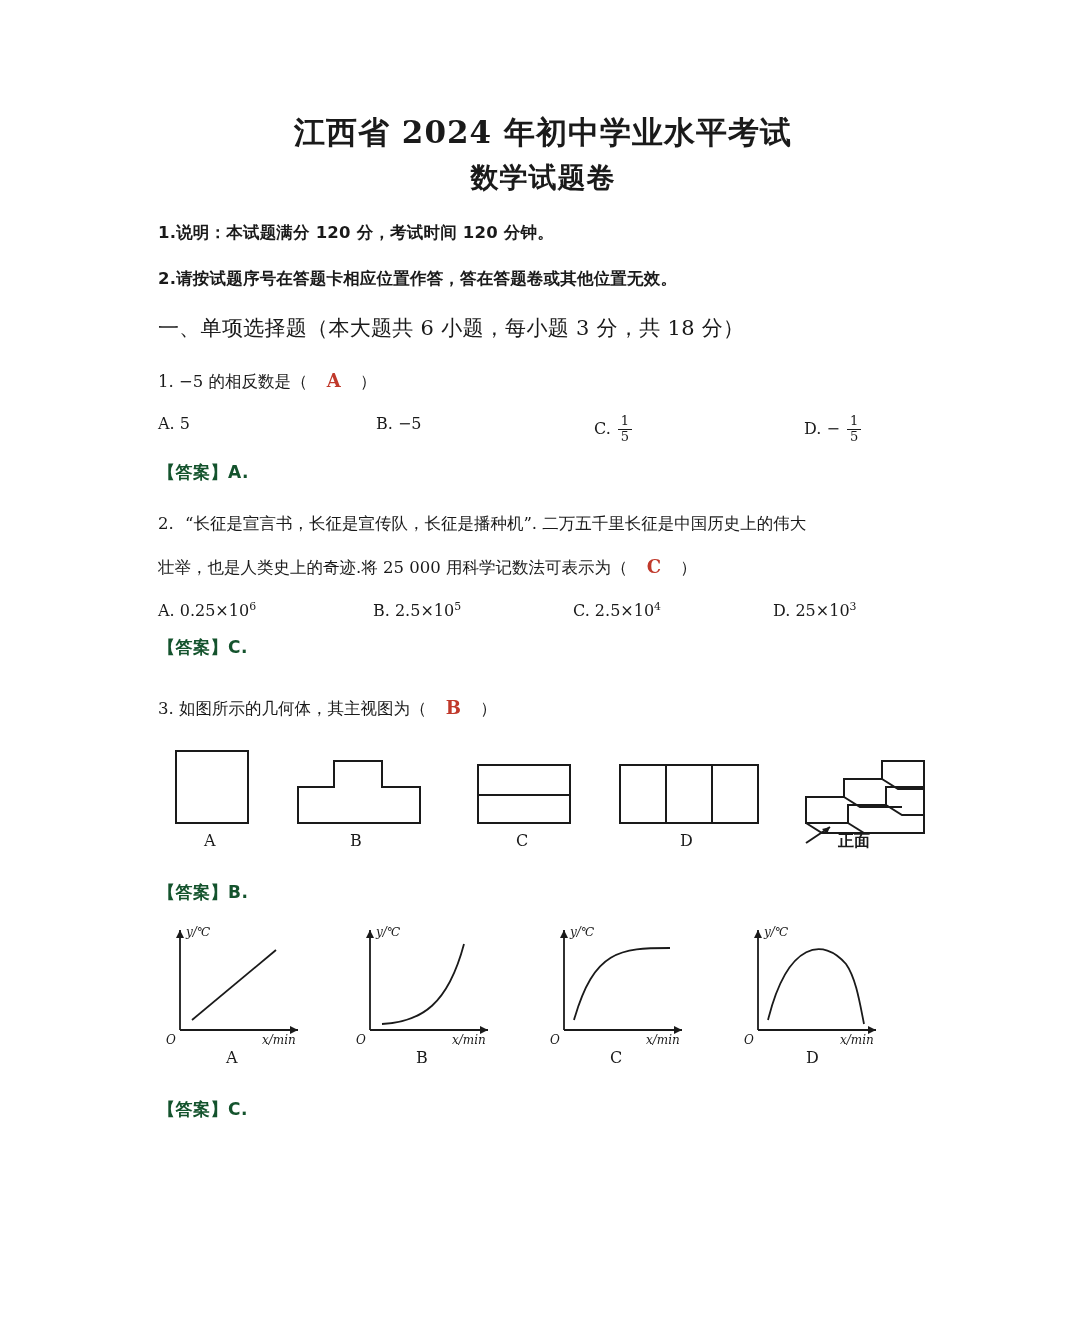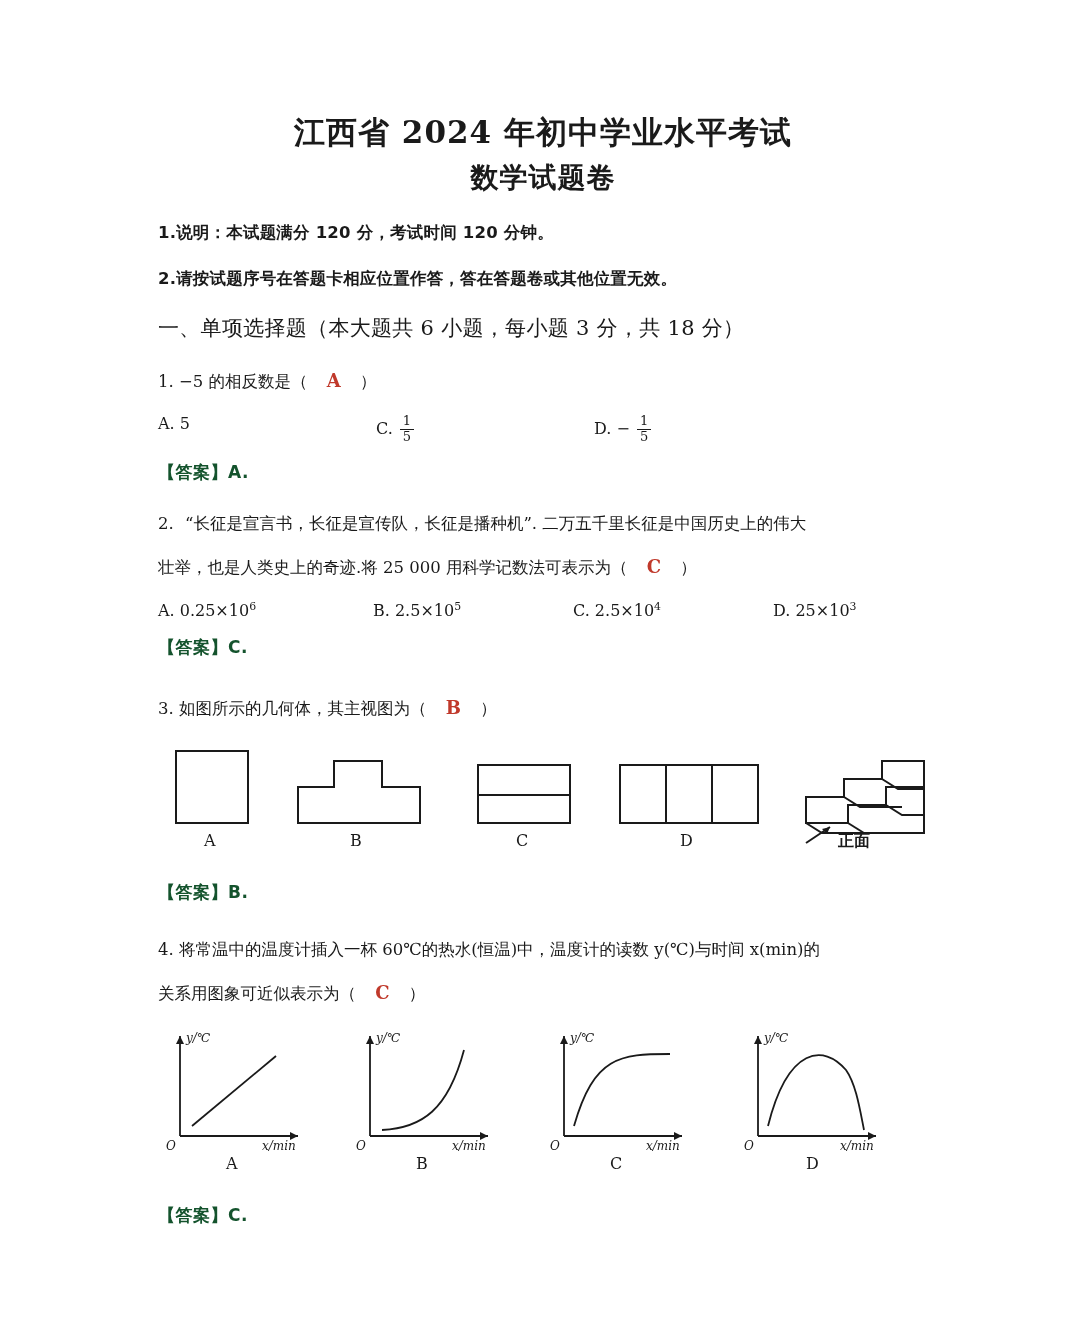--- a/index.html
+++ b/index.html
@@ -150,20 +150,21 @@
 
     <div class="q">
       <span>1.</span>
       <span>−5 的相反数是（</span>
       <span class="ansmark">A</span>
       <span>）</span>
     </div>
 
     <div class="opts opts-1">
       <span class="o">A. 5</span>
+      <span class="o">B. −5</span>
       <span class="o">
         <span>C.</span>
         <span class="frac">
           <span class="num">1</span>
           <span class="den">5</span>
         </span>
       </span>
       <span class="o">
         <span>D.</span>
         <span>−</span>
@@ -244,29 +245,20 @@
         <span style="left:46px">A</span>
         <span style="left:192px">B</span>
         <span style="left:358px">C</span>
         <span style="left:522px">D</span>
         <span style="left:680px; font-weight:700;" class="zh">正面</span>
       </div>
     </div>
 
     <div class="answer" style="margin-top:30px">【答案】B.</div>
 
-    <div class="q q-long" style="margin-top:30px">
-      <span>4.</span>
-      <span>将常温中的温度计插入一杯 60℃的热水(恒温)中，温度计的读数 y(℃)与时间 x(min)的</span>
-      <div style="margin-top:10px">
-        <span>关系用图象可近似表示为（</span>
-        <span class="ansmark">C</span>
-        <span>）</span>
-      </div>
-    </div>
 
     <div class="graphrow">
       <svg width="770" height="135" viewBox="0 0 770 135">
         <g stroke="#1a1a1a" stroke-width="1.8" fill="none">
 
           <line x1="22" y1="110" x2="22" y2="10"></line>
           <path d="M22 10 L18 18 L26 18 Z" fill="#1a1a1a" stroke="none"></path>
           <line x1="22" y1="110" x2="140" y2="110"></line>
           <path d="M140 110 L132 106 L132 114 Z" fill="#1a1a1a" stroke="none"></path>
           <path d="M34 100 L118 30"></path>

